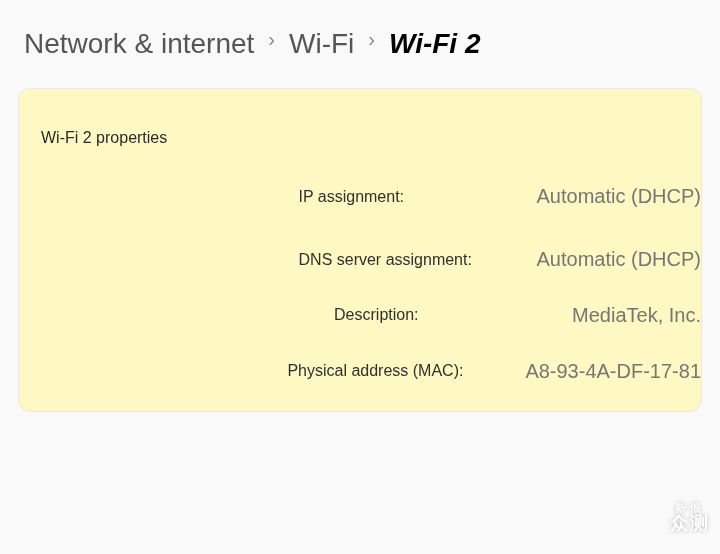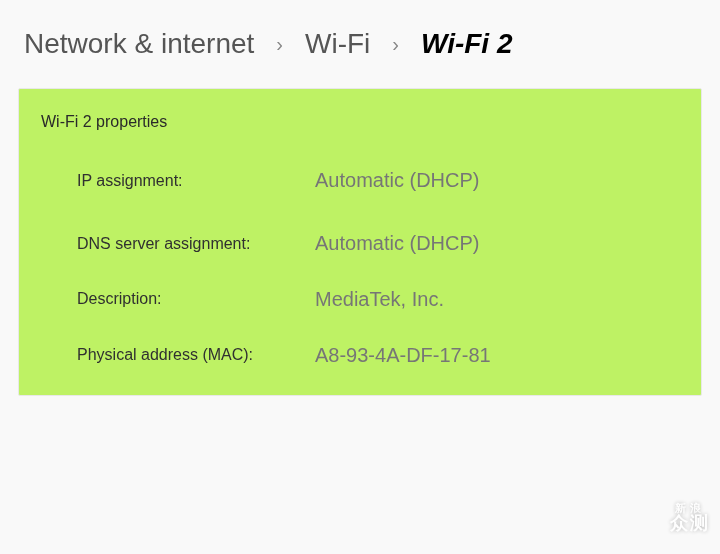--- a/index.html
+++ b/index.html
@@ -10,23 +10,23 @@
     body {
       font-family: "Segoe UI", -apple-system, BlinkMacSystemFont, sans-serif;
       background: #f9f9f9;
       width: 720px;
       height: 554px;
       overflow: hidden;
       position: relative;
     }
     .breadcrumb {
       display: flex;
-      align-items: center;
+      align-items: flex-start;
       padding: 28px 24px 20px 24px;
-      gap: 22px;
+      gap: 14px;
       font-size: 28px;
       white-space: nowrap;
     }
     .breadcrumb-item {
       color: #555;
       cursor: pointer;
       font-weight: 400;
     }
     .breadcrumb-item.current {
       color: #000;
@@ -34,39 +34,40 @@
       cursor: default;
       font-style: italic;
     }
     .breadcrumb-sep {
       color: #888;
       font-size: 20px;
       user-select: none;
     }
     .card {
       margin: 8px 18px 0 18px;
-      background: #bef264;
+      background: #fef9c3;
       border: 1px solid #e8e8e8;
-      border-radius: 2px;
-      padding: 0 0 20px 0;
+      border-radius: 12px;
+      padding: 16px 0 20px 0;
     }
     .card-title {
       font-size: 16px;
       color: #2a2a2a;
       padding: 24px 22px 22px 22px;
       font-weight: 400;
     }
     .props-area {
       padding-left: 58px;
     }
     .prop-row {
       display: flex;
       align-items: center;
       min-height: 40px;
       padding: 6px 0;
+      justify-content: flex-end;
     }
     .prop-row.spaced {
       padding: 16px 0;
     }
     .prop-label {
       width: 238px;
       color: #303030;
       font-size: 16px;
     }
     .prop-value {

